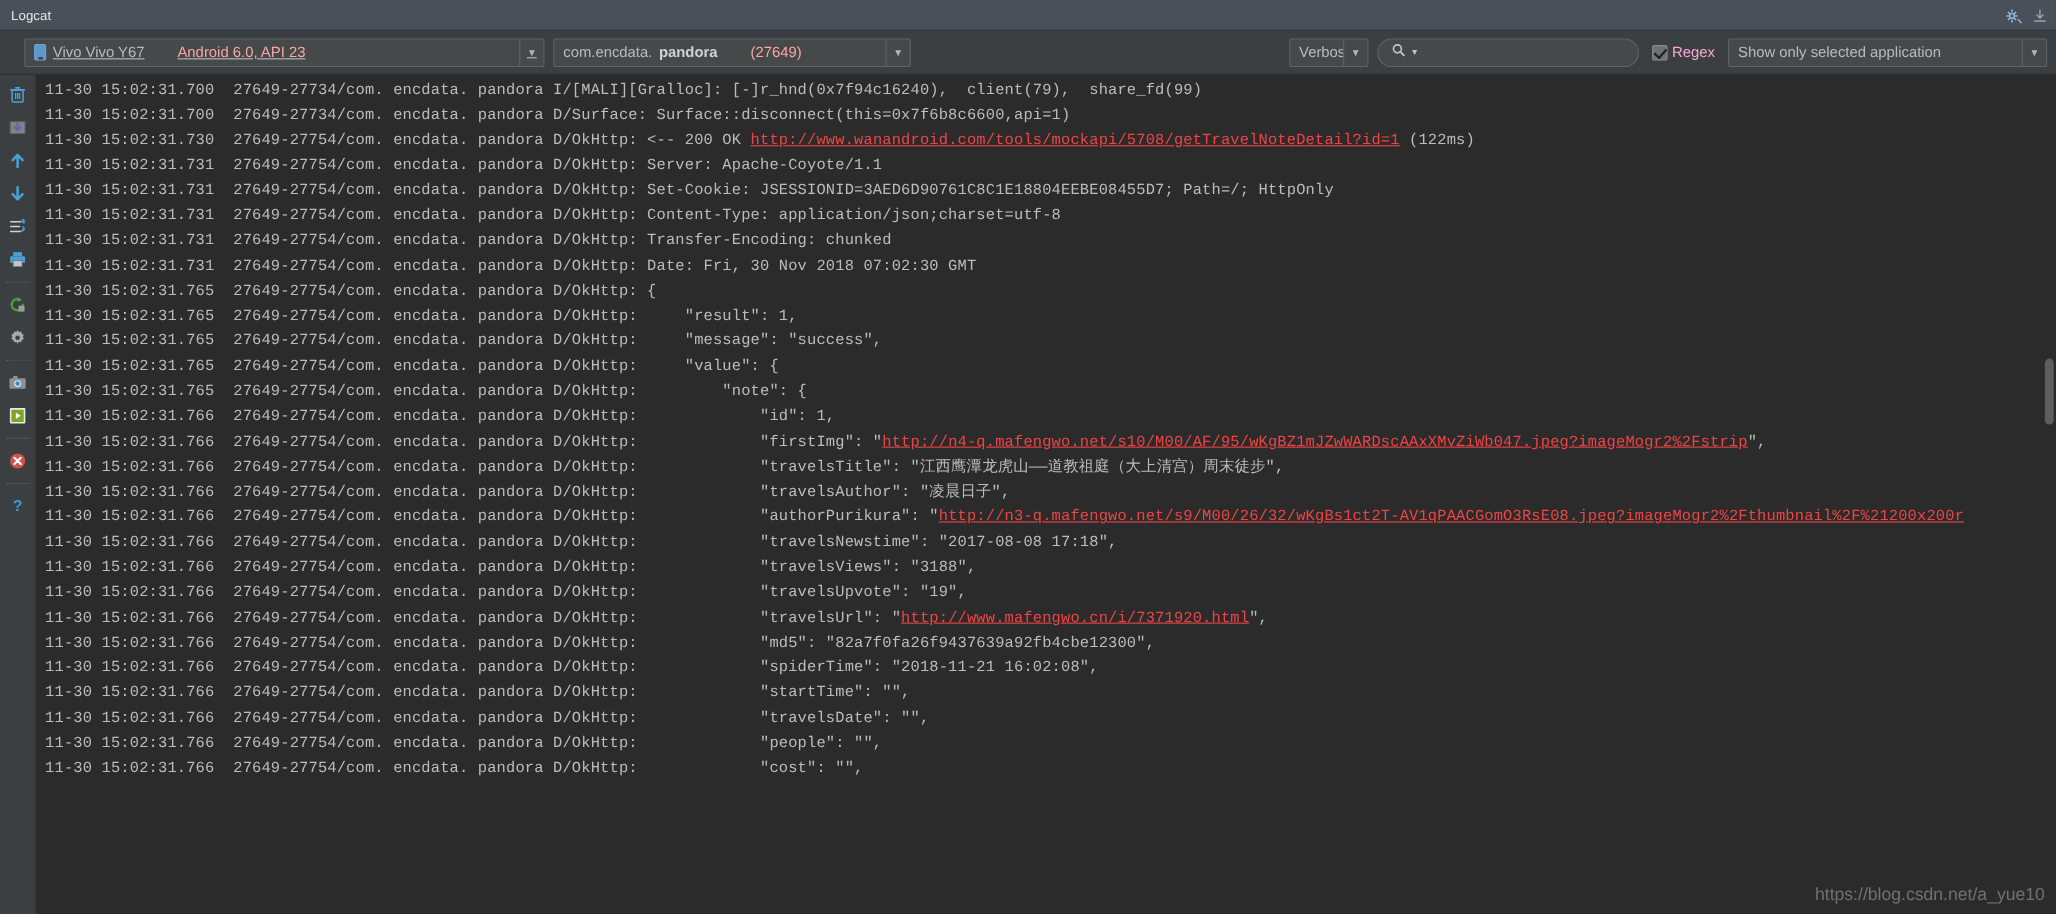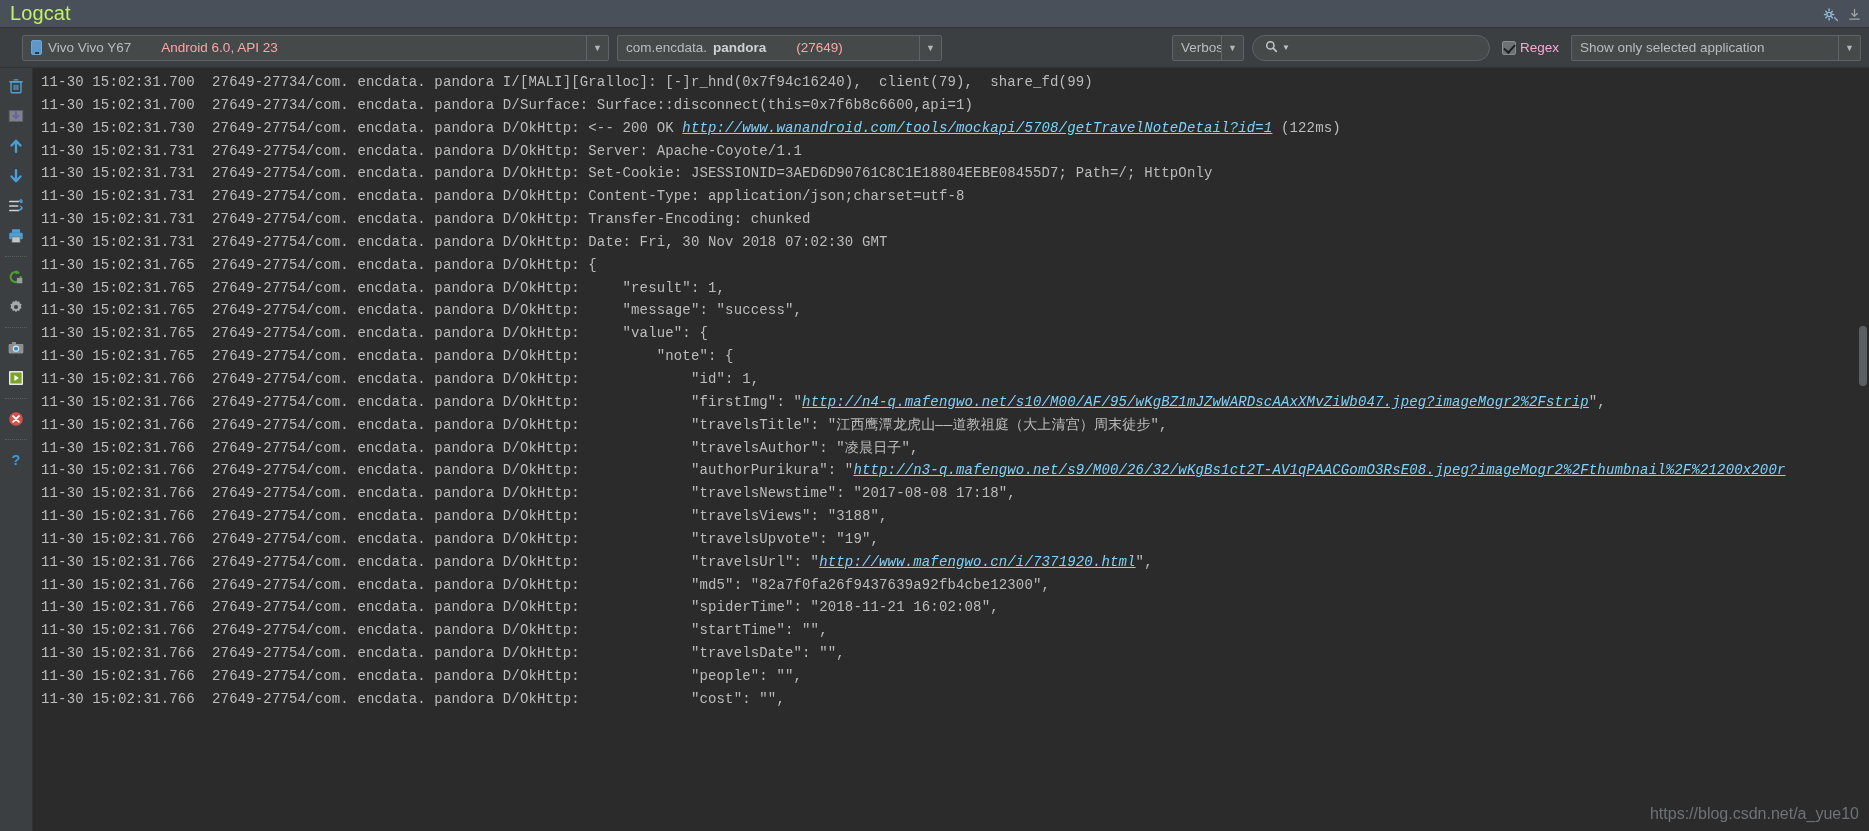--- a/index.html
+++ b/index.html
@@ -24,22 +24,22 @@
   .titlebar {
     height: 28px;
     background: #4a5059;
     border-bottom: 1px solid #2f3337;
     display: flex;
     align-items: center;
     flex: 0 0 28px;
     position: relative;
   }
   .titlebar .tab-label {
-    color: #bef264;
-    font-size: 20px;
+    color: #e5e5e5;
+    font-size: 12px;
     padding-left: 10px;
     letter-spacing: .1px;
   }
   .titlebar .title-actions {
     position: absolute;
     right: 8px;
     top: 0;
     height: 28px;
     display: flex;
     align-items: center;
@@ -83,21 +83,21 @@
     width: 22px;
     height: 100%;
     border-left: 1px solid #5e6366;
     display: flex;
     align-items: center;
     justify-content: center;
     color: #b4b7ba;
     font-size: 9px;
     flex: 0 0 22px;
   }
-  .combo-device { width: 587px; }
+  .combo-device { width: 473px; text-decoration: underline; }
   .combo-device .combo-text { flex: 1; }
   .combo-process { width: 325px; }
   .combo-process .combo-text { flex: 1; }
   .combo-level { width: 72px; text-align: center; }
   .combo-level .combo-text { flex: 1; justify-content: flex-start; }
   .combo-scope { width: 290px; }
   .combo-scope .combo-text { flex: 1; }
 
   .muted { color: #fca5a5; margin-left: 24px; }
   .strong { color: #cfd2d4; font-weight: bold; }
@@ -219,23 +219,22 @@
   }
   .logline {
     font-family: "Liberation Mono", "DejaVu Sans Mono", monospace;
     font-size: 14px;
     line-height: 22.85px;
     color: #bcbcbc;
     white-space: pre;
     letter-spacing: 0.15px;
   }
   .logline .lnk {
-    color: #7dd3fc;
+    color: #ef4444;
     text-decoration: underline;
-    font-style: italic;
   }
   .logline .ms { color: #bcbcbc; }
 
   
   .vscroll {
     position: absolute;
     top: 0; right: 0;
     width: 12px; height: 100%;
     background: #2b2b2b;
   }

